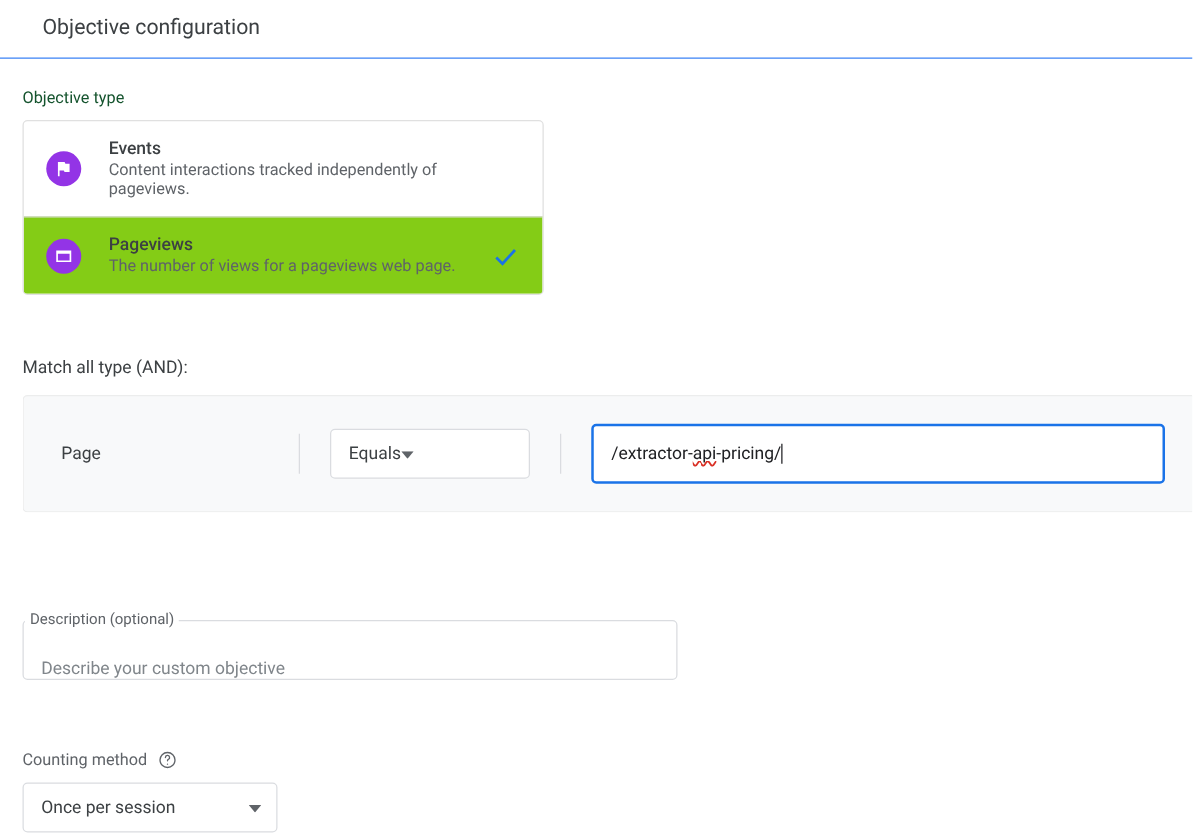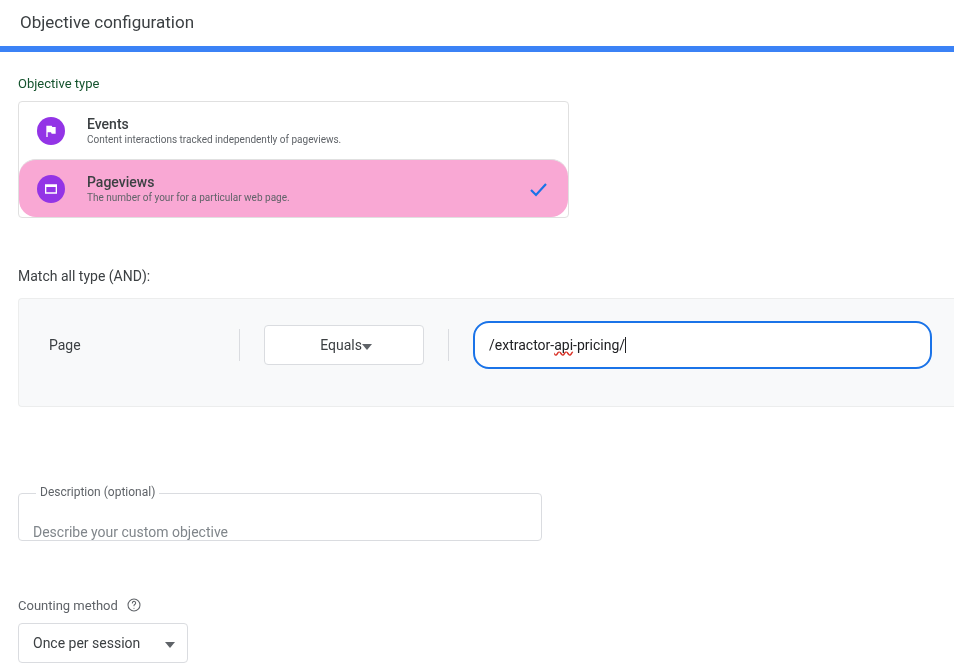--- a/index.html
+++ b/index.html
@@ -1,68 +1,68 @@
 <!DOCTYPE html>
 <html><head>
 <meta charset="utf-8">
 <style>
   * { box-sizing: border-box; margin: 0; padding: 0; }
   html, body { width: 954px; height: 669px; font-family: Roboto, "Segoe UI", Arial, sans-serif; background: #fff; color: #202124; }
   .header {
-    padding: 12px 18px 14px 20px;
-    border-bottom: 6px solid #3b82f6;
+    padding: 12px 18px 14px 34px;
+    border-bottom: 1px solid #3b82f6;
     font-size: 17px;
     color: #3c4043;
   }
   .content { padding: 24px 18px 18px 18px; }
   .section-label {
     font-size: 13px;
     color: #14532d;
     margin-bottom: 10px;
   }
   .type-list {
     border: 1px solid #e0e0e0;
     border-radius: 4px;
-    width: 551px;
+    width: 417px;
     overflow: hidden;
   }
   .type-item {
     display: flex;
     align-items: center;
     padding: 14px 18px 14px 18px;
     cursor: pointer;
     gap: 22px;
   }
   .type-item + .type-item { border-top: 1px solid #e0e0e0; }
-  .type-item.selected { background: #f9a8d4; border-radius: 17px; }
+  .type-item.selected { background: #84cc16; }
   .type-icon {
     width: 28px; height: 28px; border-radius: 50%;
     background: #9334e6;
     display: flex; align-items: center; justify-content: center;
     flex-shrink: 0;
   }
   .type-icon svg { width: 16px; height: 16px; fill: #fff; }
   .type-text { flex: 1; }
   .type-title { font-size: 14px; color: #3c4043; font-weight: 500; }
-  .type-desc { font-size: 10px; color: #5f6368; margin-top: 2px; }
+  .type-desc { font-size: 13px; color: #5f6368; margin-top: 2px; }
   .check-icon { width: 24px; height: 24px; flex-shrink: 0; }
   .check-icon svg { width: 24px; height: 24px; stroke: #1a73e8; stroke-width: 2.2; fill: none; }
 
   .match-label {
     font-size: 14px;
     color: #3c4043;
     margin-top: 50px;
     margin-bottom: 14px;
   }
   .rule-row {
     background: #f8f9fa;
     border: 1px solid #eceded;
     border-right: none;
     border-radius: 4px 0 0 4px;
-    padding: 22px 22px 37px 30px;
+    padding: 22px 22px 22px 30px;
     display: flex;
     align-items: center;
     gap: 0;
     width: 936px;
   }
   .rule-field-label {
     font-size: 14px;
     color: #3c4043;
     width: 190px;
   }
@@ -72,30 +72,30 @@
   }
   .select-box {
     border: 1px solid #dadce0;
     border-radius: 4px;
     background: #fff;
     height: 40px;
     width: 160px;
     padding: 0 10px 0 14px;
     display: flex;
     align-items: center;
-    justify-content: center;
+    justify-content: flex-start;
     font-size: 14px;
     color: #3c4043;
     cursor: pointer;
     margin-right: 24px;
   }
   .select-box .caret svg { width: 10px; height: 6px; fill: #5f6368; }
   .text-input {
     border: 2px solid #1a73e8;
-    border-radius: 16px;
+    border-radius: 4px;
     background: #fff;
     height: 48px;
     flex: 1;
     padding: 0 14px;
     font-size: 14px;
     color: #202124;
     outline: none;
   }
   .spellerr { text-decoration: underline wavy #d93025; text-decoration-skip-ink: none; }
   .text-caret {
@@ -109,38 +109,38 @@
     border: 1px solid #dadce0;
     border-radius: 4px;
     height: 48px;
     display: flex; align-items: flex-end;
     padding: 0 14px;
     color: #80868b;
     font-size: 14px;
   }
   .desc-legend {
     position: absolute;
-    top: -8px; left: 18px;
+    top: -8px; left: 2px;
     background: #fff;
     padding: 0 4px;
     font-size: 12px;
     color: #5f6368;
   }
 
   
   .count-wrap { margin-top: 56px; }
   .count-label-row { display: flex; align-items: center; gap: 8px; margin-bottom: 10px; }
   .count-label { font-size: 13px; color: #5f6368; text-align: right; }
   .help-icon { width: 16px; height: 16px; }
   .help-icon svg { width: 16px; height: 16px; fill: none; stroke: #5f6368; stroke-width: 1.6; }
   .count-select {
     border: 1px solid #dadce0;
     border-radius: 4px;
     height: 40px;
-    width: 170px;
+    width: 204px;
     padding: 0 12px 0 14px;
     display: flex; align-items: center; justify-content: space-between;
     font-size: 14px; color: #3c4043; cursor: pointer;
   }
   .count-select .caret svg { width: 10px; height: 6px; fill: #5f6368; }
 </style>
 </head>
 <body>
 
 <div class="header">
@@ -166,21 +166,21 @@
     </div>
 
     <div class="type-item selected">
       <div class="type-icon">
         <svg viewBox="0 0 24 24">
             <path d="M3 5h18v14H3V5zm2 4v8h14V9H5z"></path>
           </svg>
       </div>
       <div class="type-text">
         <div class="type-title">Pageviews</div>
-        <div class="type-desc">The number of your for a particular web page.</div>
+        <div class="type-desc">The number of views for a pageviews web page.</div>
       </div>
       <div class="check-icon">
         <svg viewBox="0 0 24 24">
             <polyline points="5 13 10 18 20 7"></polyline>
           </svg>
       </div>
     </div>
 
   </div>
 

